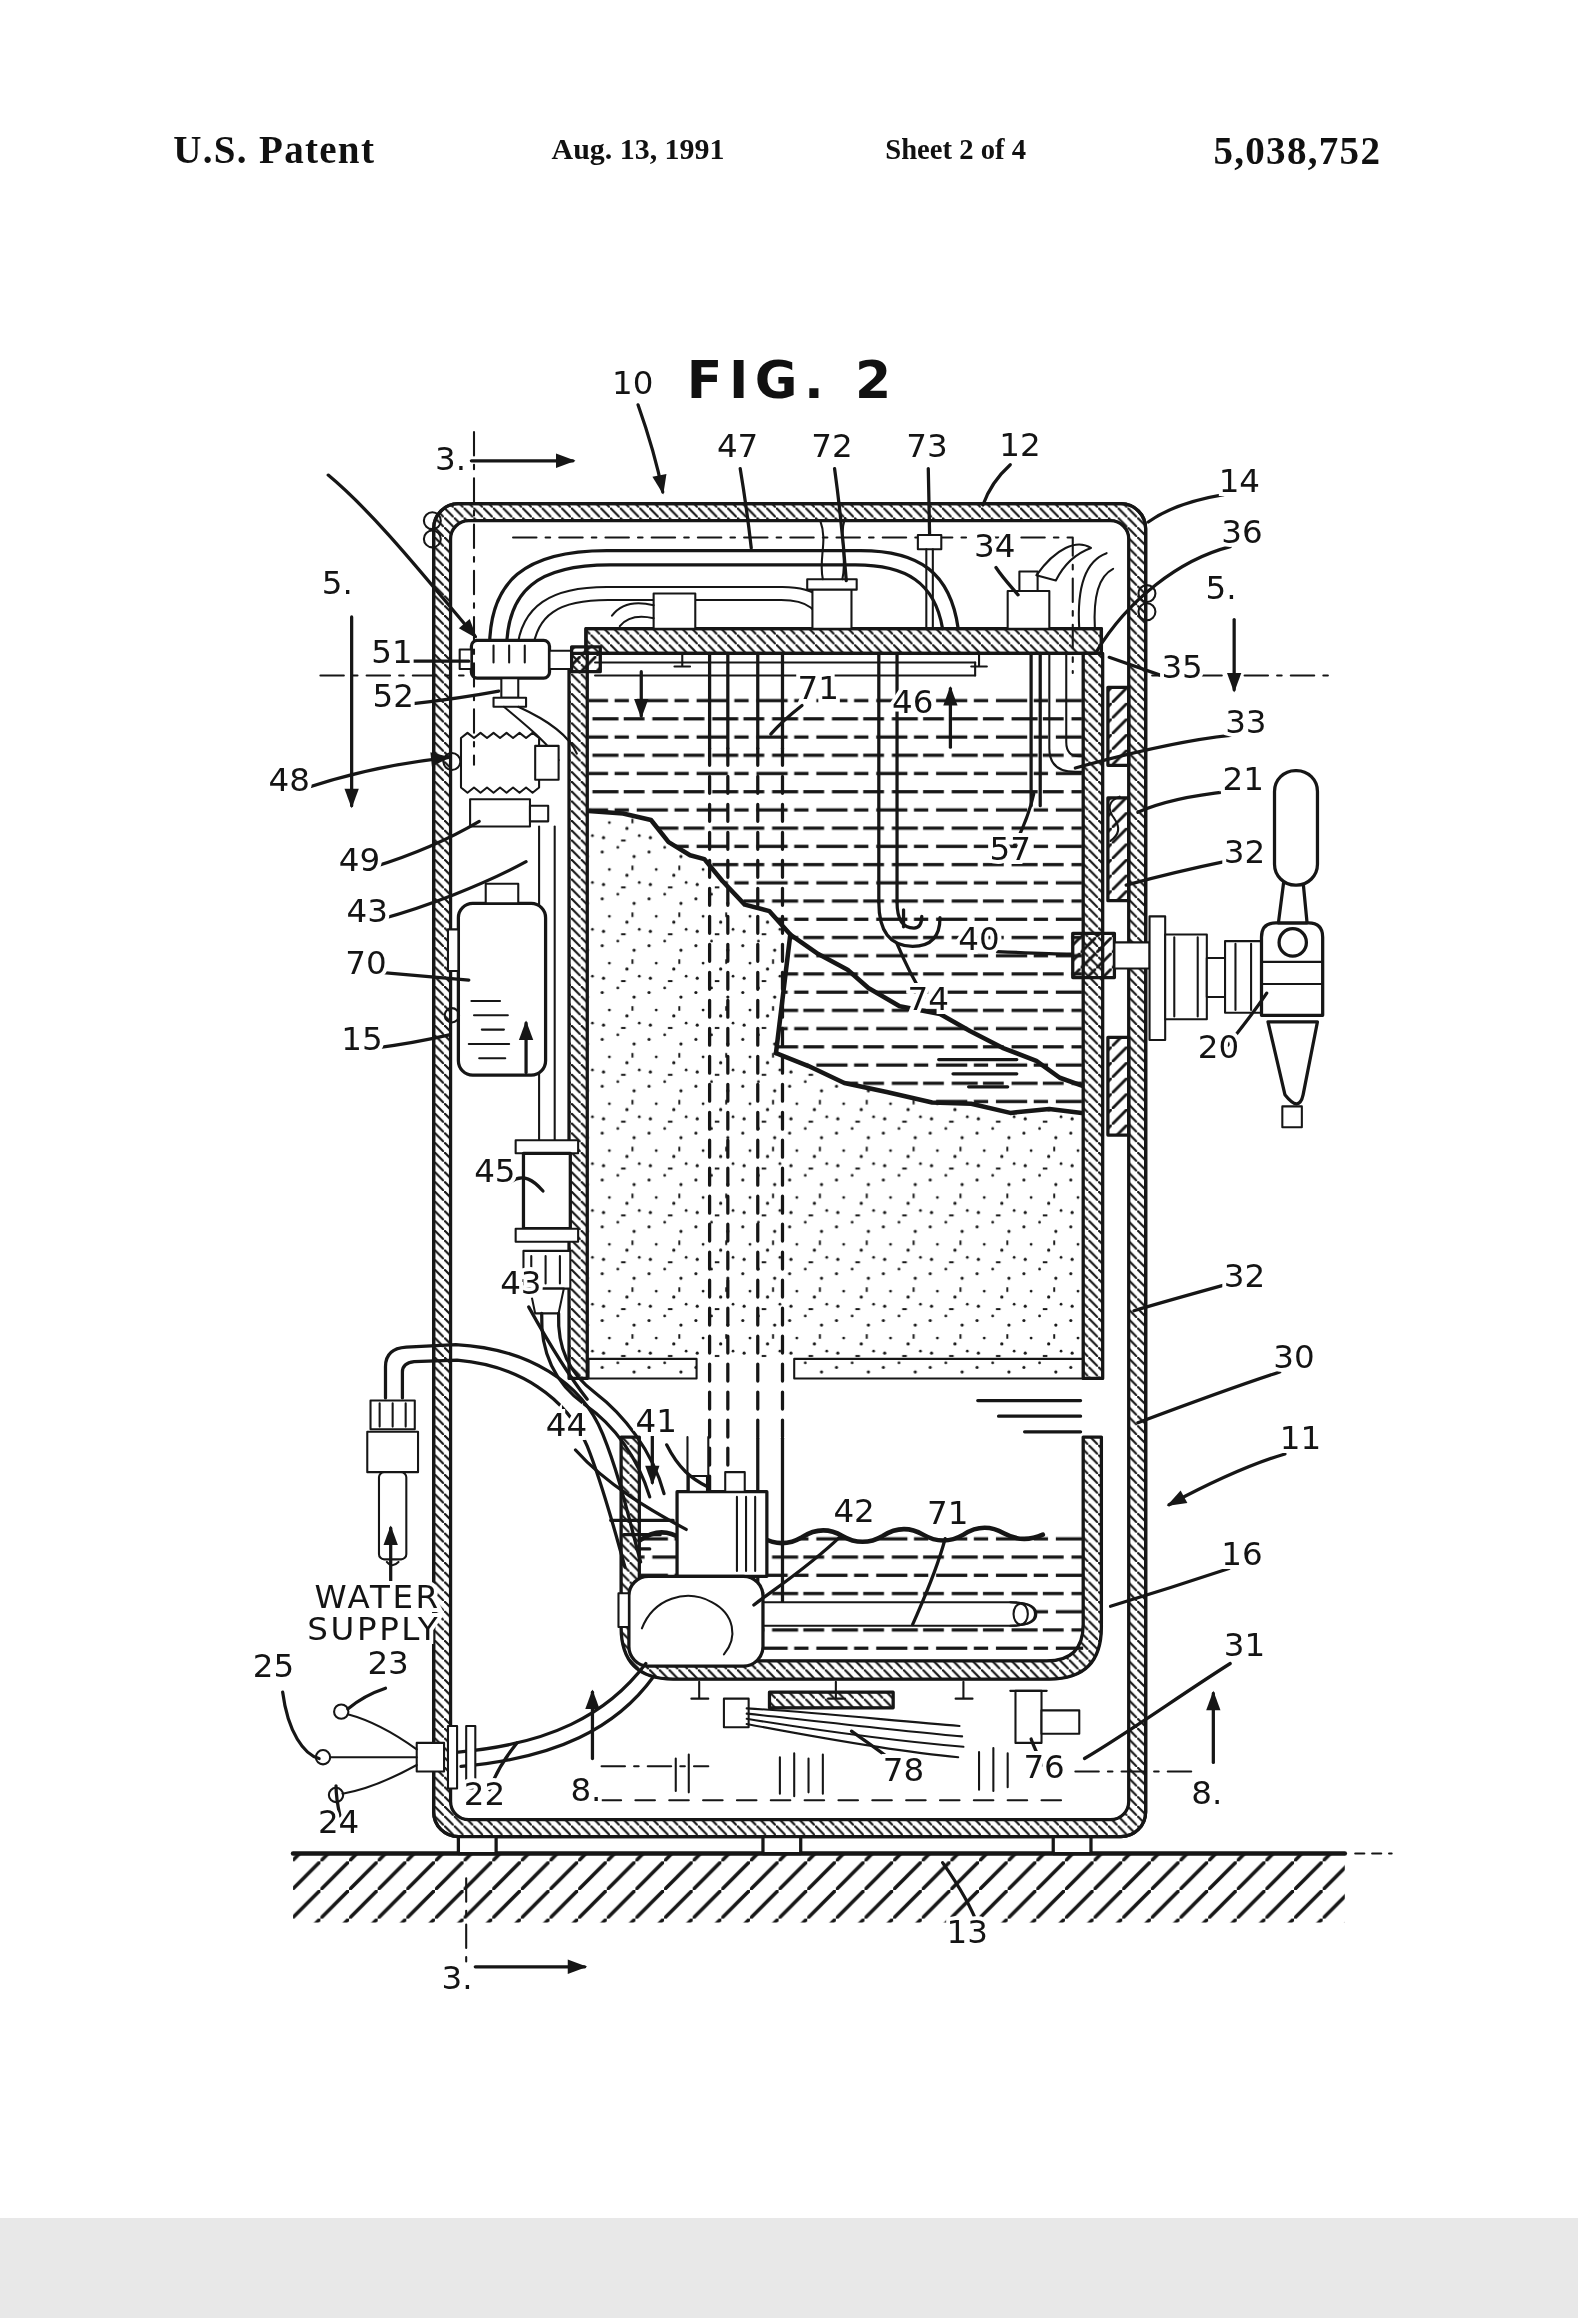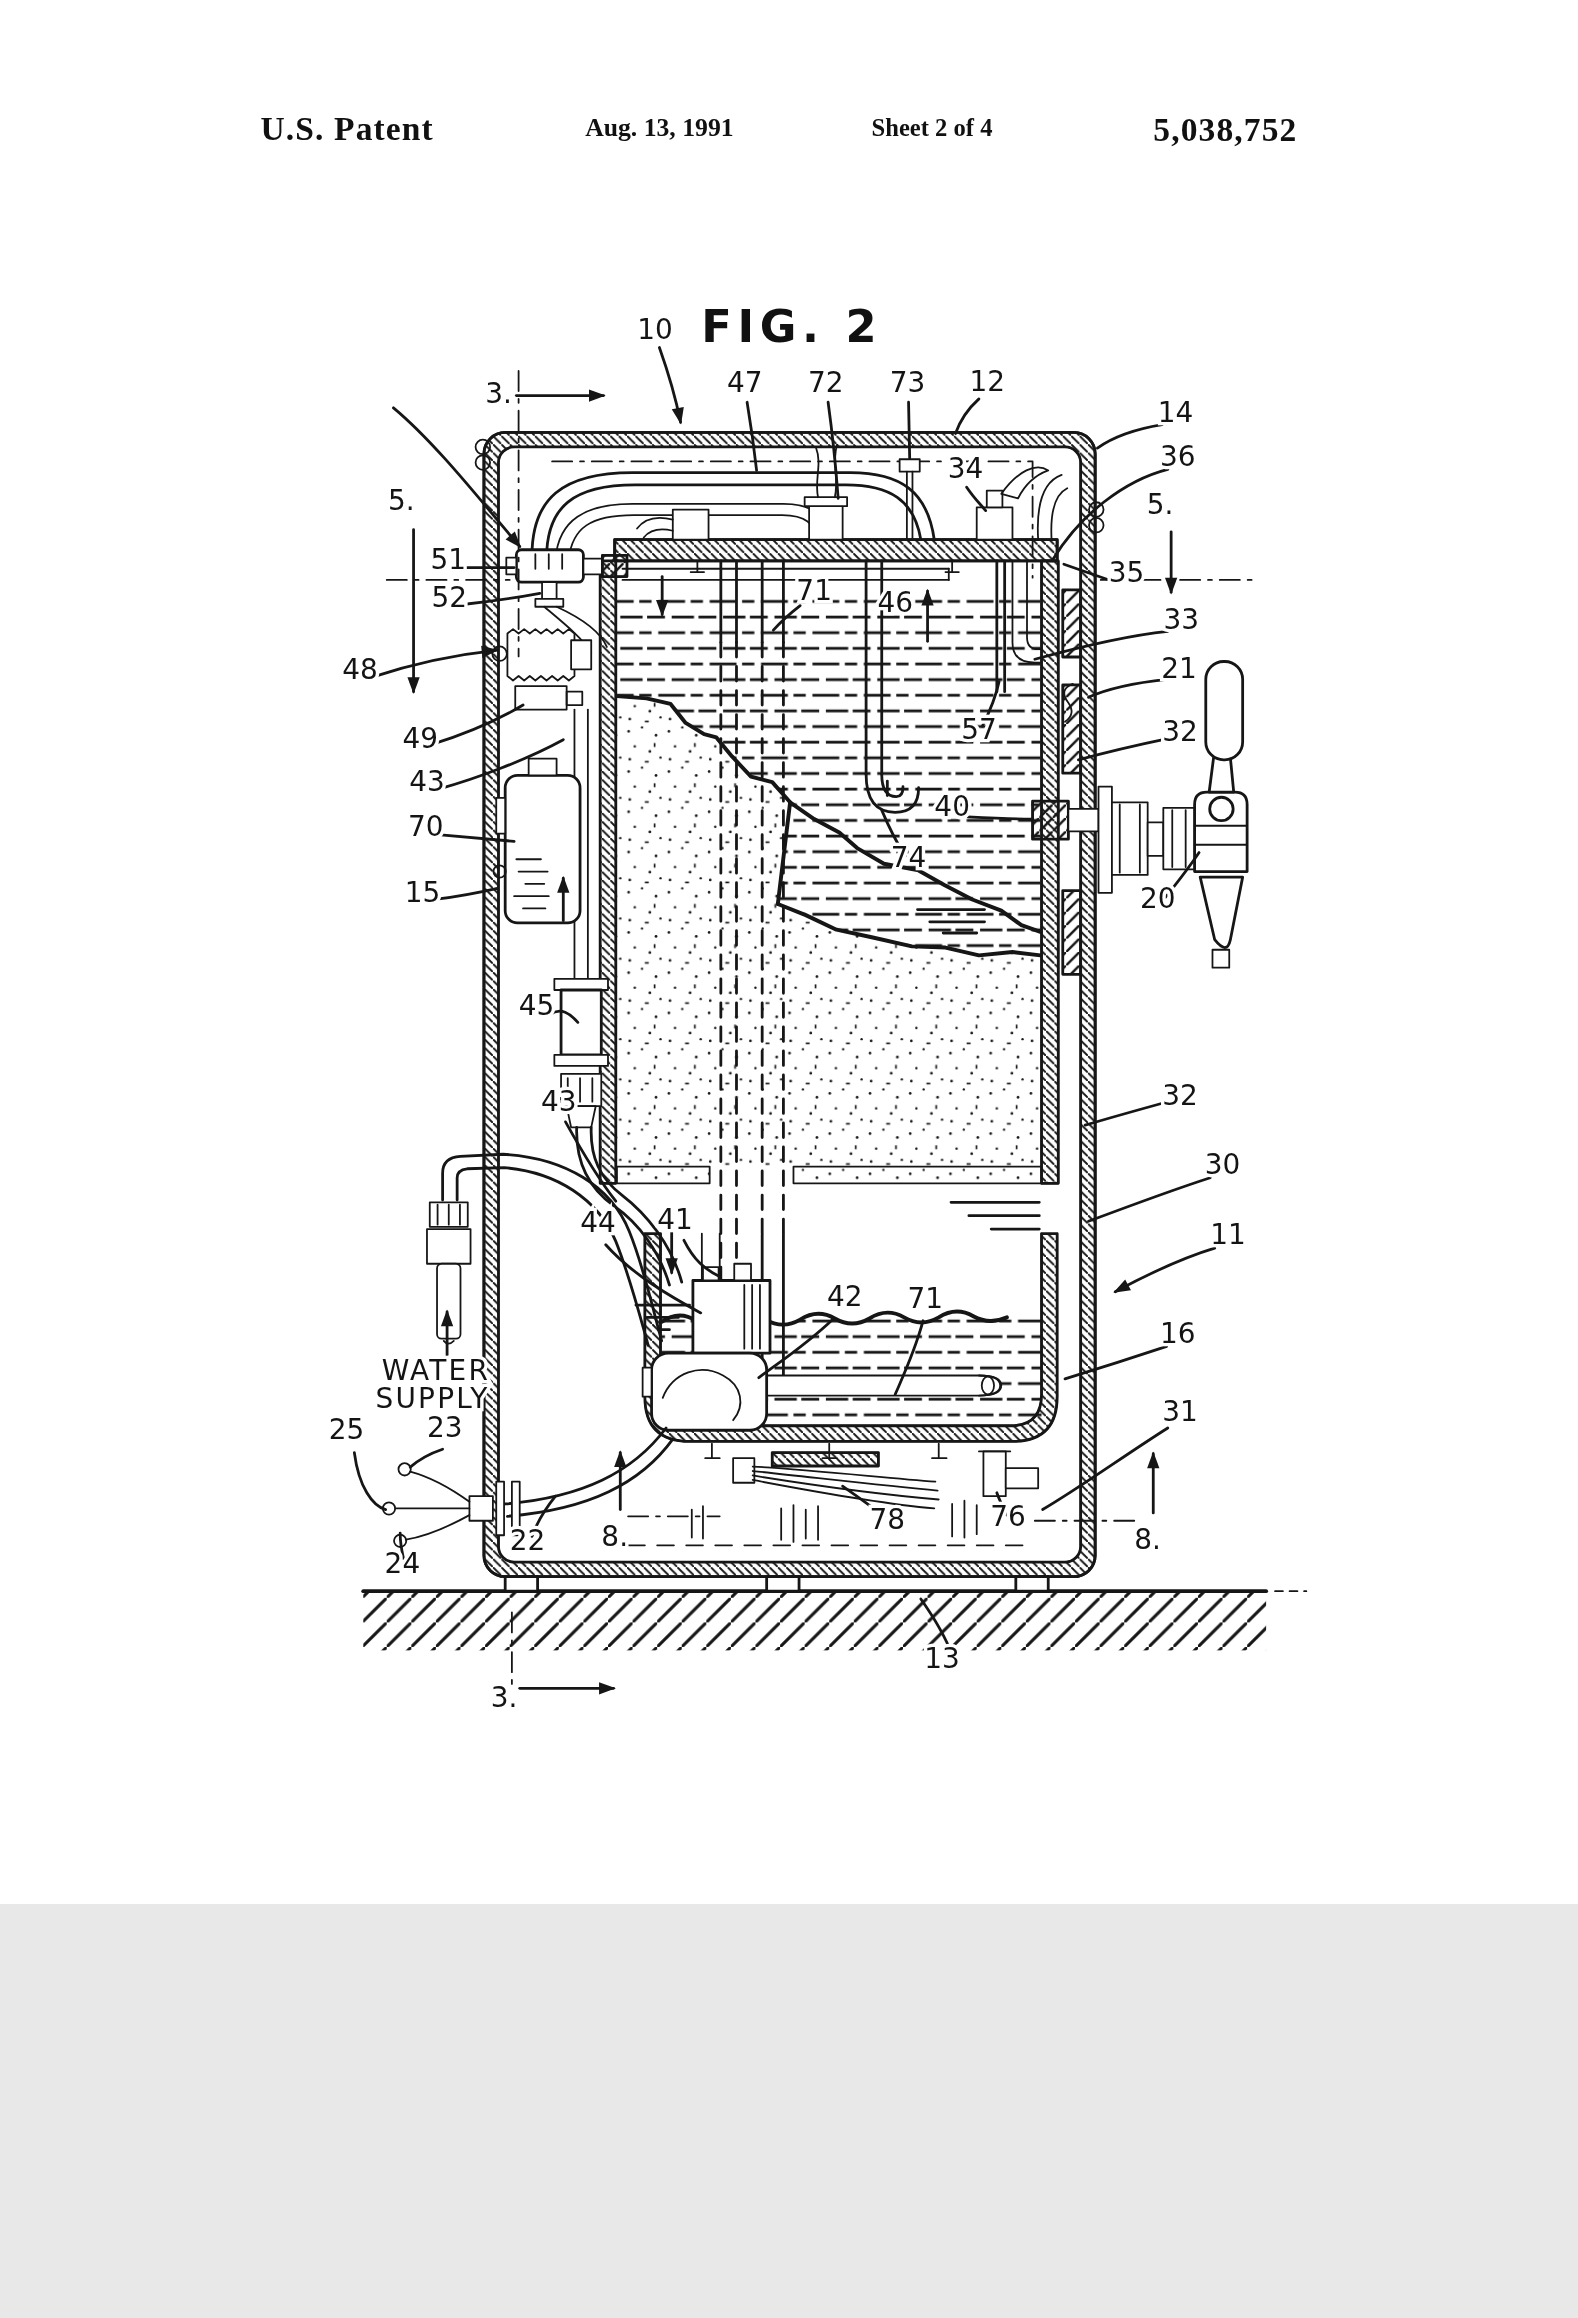--- a/index.html
+++ b/index.html
@@ -1,16 +1,16 @@
 <!DOCTYPE html>
 <html style="font-size:11px"><head>
 <meta charset="utf-8">
 <style>
   html,body{margin:0;padding:0;background:#e8e8e8;}
-  .page{position:relative;width:1578px;height:1904px;background:#ffffff;margin:0 auto;
+  .page{position:relative;width:1578px;height:2218px;background:#ffffff;margin:0 auto;
         font-family:"Liberation Serif",serif;}
   svg{position:absolute;left:0;top:0;width:100%;height:100%;}
   .ink path,.ink rect,.ink line,.ink circle,.ink ellipse,.ink polyline,.ink polygon{
       stroke:#161616;fill:none;stroke-width:5;stroke-linecap:round;stroke-linejoin:round;}
   .thin{stroke-width:3.2 !important;}
   .thick{stroke-width:7 !important;}
   .fillW{fill:#ffffff !important;}
   .hatchWall{fill:url(#wallHatch) !important;}
   .hatchIns{fill:url(#insHatch) !important;}
   .stip{fill:url(#stipple) !important;stroke:none !important;}

